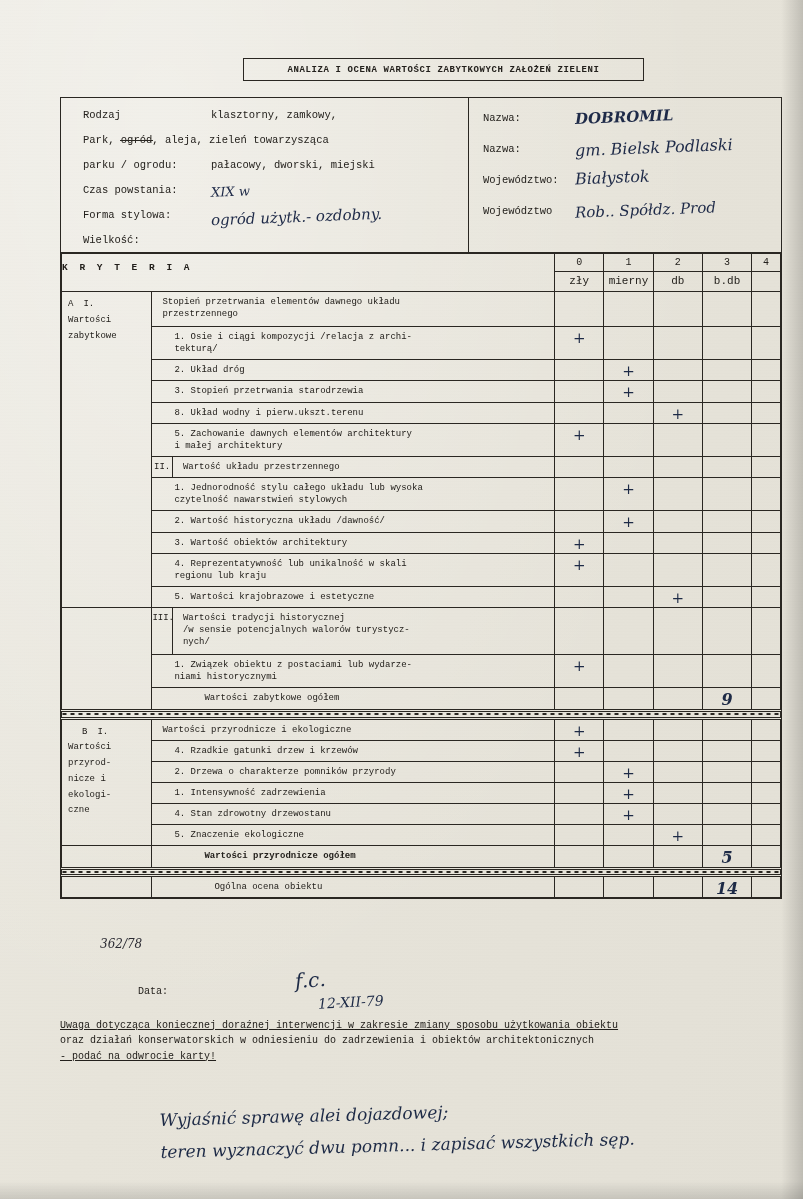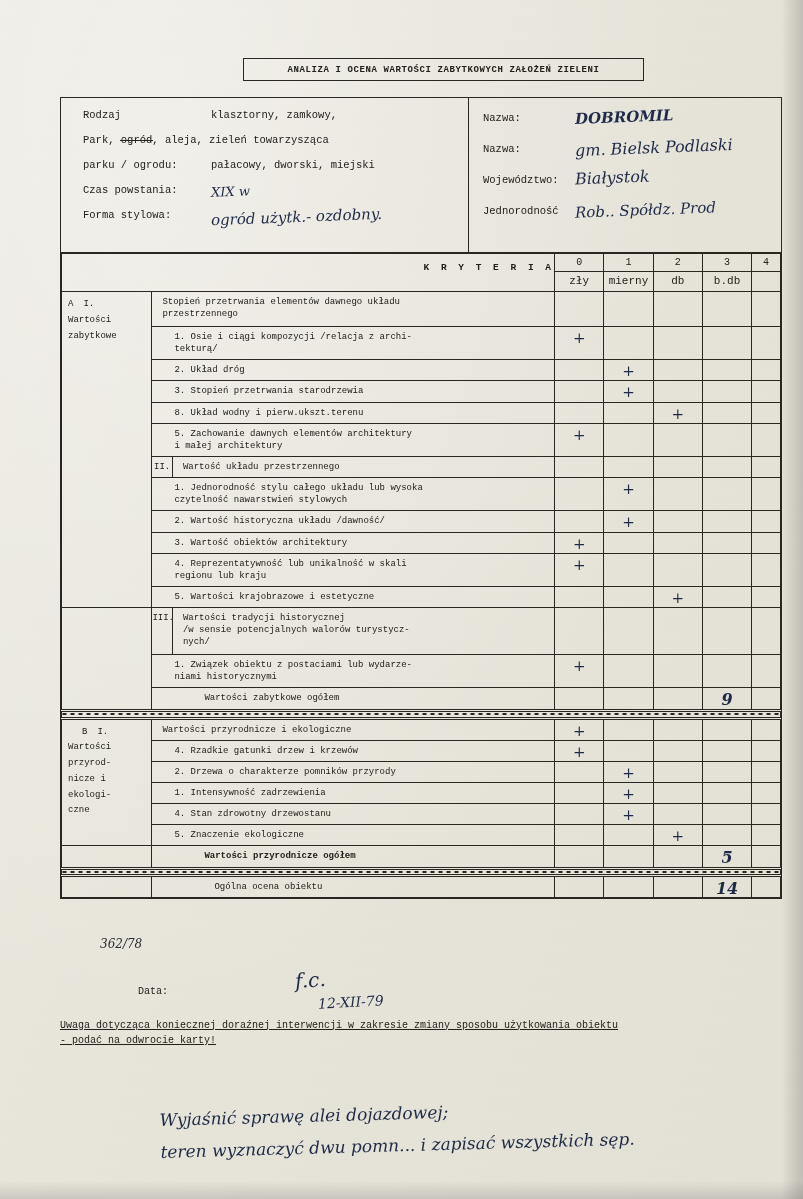--- a/index.html
+++ b/index.html
@@ -62,21 +62,21 @@
     font-size:9px;
   }
   table{border-collapse:collapse;width:100%;table-layout:fixed;}
   td,th{border:1px solid #2a2722;padding:0;vertical-align:top;}
   .c-a{width:88px;}
   .c-b{width:20px;}
   .c-txt{width:372px;}
   .c-s{width:48px;}
   .c-last{width:28px;}
   .kryt{
-    text-align:right;font-weight:bold;letter-spacing:3px;font-size:9.5px;
+    text-align:left;font-weight:bold;letter-spacing:3px;font-size:9.5px;
     padding:9px 0 0 0;height:20px;
   }
   .hdr-num{text-align:center;font-size:10px;padding-top:4px;height:14px;}
   .hdr-word{text-align:center;font-size:11px;padding:3px 0 4px;}
   .cell-txt{padding:4px 4px 4px 10px;line-height:1.35;}
   .cell-txt.ind{padding-left:22px;}
   .rowlab{padding:5px 2px 0 6px;font-size:9px;line-height:1.75;}
   .rnum{text-align:center;padding-top:5px;font-size:9px;}
   .mark{
     text-align:center;font-family:"DejaVu Serif",serif;color:#1d2a46;
@@ -147,36 +147,40 @@
         <span class="hl-val">pałacowy, dworski, miejski</span>
       </div>
       <div class="hl-row">
         <span class="hl-lab">Czas powstania:</span>
         <span class="hl-val hand" style="font-size:13px;">XIX w</span>
       </div>
       <div class="hl-row">
         <span class="hl-lab">Forma stylowa:</span>
         <span class="hl-val hand" style="font-size:15px;">ogród użytk.- ozdobny.</span>
       </div>
+      <div class="hl-row">
+        <span class="hl-lab">Wielkość:</span>
+        <span class="hl-val"></span>
+      </div>
     </div>
     <div class="header-right">
       <div class="hr-row">
         <span class="hr-lab">Nazwa:</span>
         <span class="hand b" style="font-size:15px;margin-top:-4px;">DOBROMIL</span>
       </div>
       <div class="hr-row">
         <span class="hr-lab">Nazwa:</span>
         <span class="hand" style="font-size:16px;margin-top:-5px;">gm. Bielsk Podlaski</span>
       </div>
       <div class="hr-row">
         <span class="hr-lab">Województwo:</span>
         <span class="hand" style="font-size:16px;margin-top:-6px;">Białystok</span>
       </div>
       <div class="hr-row">
-        <span class="hr-lab">Jednorodność</span>
+        <span class="hr-lab">Województwo</span>
         <span class="hand" style="font-size:15px;margin-top:-4px;">Rob.. Spółdz. Prod</span>
       </div>
     </div>
   </div>
 
   <div class="tbl">
     <table>
       <colgroup>
         <col class="c-a">
           <col class="c-b">
@@ -435,20 +439,21 @@
       </tbody>
     </table>
   </div>
 
   <div class="hand-num">362/78</div>
 
   <div class="foot">
     <div class="lab2">Data:</div>
     <div class="note">
       <u>Uwaga dotycząca koniecznej doraźnej interwencji w zakresie zmiany sposobu użytkowania obiektu</u>
+      <div>oraz działań konserwatorskich w odniesieniu do zadrzewienia i obiektów architektonicznych</div>
       <div><u>- podać na odwrocie karty!</u></div>
     </div>
   </div>
 
   <div class="hand-sig">f.c.</div>
   <div class="hand-date">12-XII-79</div>
 
   <div class="hand-bottom">
     <div>Wyjaśnić sprawę alei dojazdowej;</div>
     <div>teren wyznaczyć dwu pomn... i zapisać wszystkich sęp.</div>

